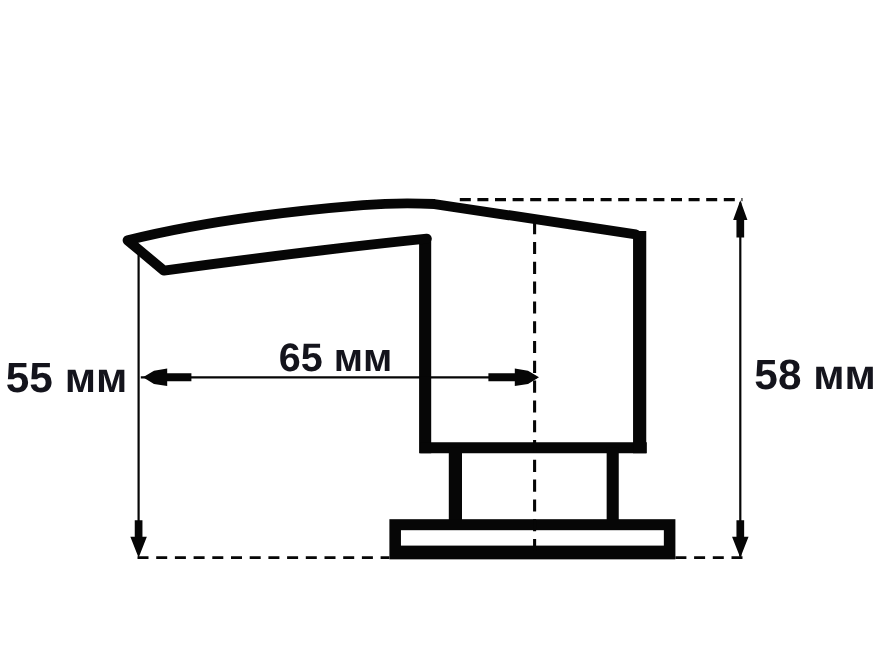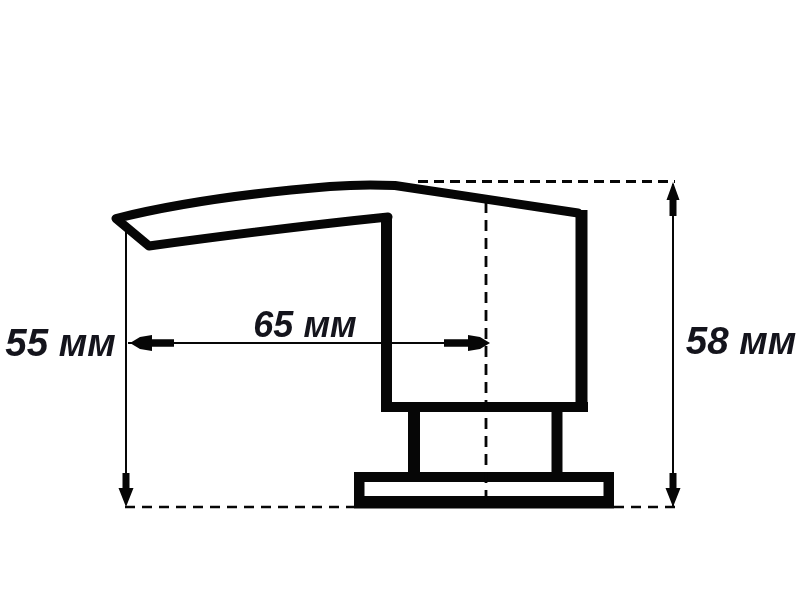--- a/index.html
+++ b/index.html
@@ -1,16 +1,16 @@
 <!DOCTYPE html>
 <html><head>
 <meta charset="utf-8">
 <style>
   html,body{margin:0;padding:0;background:#ffffff;}
-  #stage{position:relative;width:800px;height:600px;background:#22c55e;overflow:hidden;font-style:italic;}
+  #stage{position:relative;width:800px;height:600px;background:#22c55e;overflow:hidden;}
   svg{display:block;}
   text{font-family:"Liberation Sans", sans-serif;font-weight:bold;fill:#14141c;}
 </style>
 </head>
 <body>
 
 <div id="stage">
 <svg width="800" height="600" viewBox="0 0 800 600" xmlns="http://www.w3.org/2000/svg">
 
   <rect x="0" y="0" width="800" height="600" fill="#ffffff"></rect>

